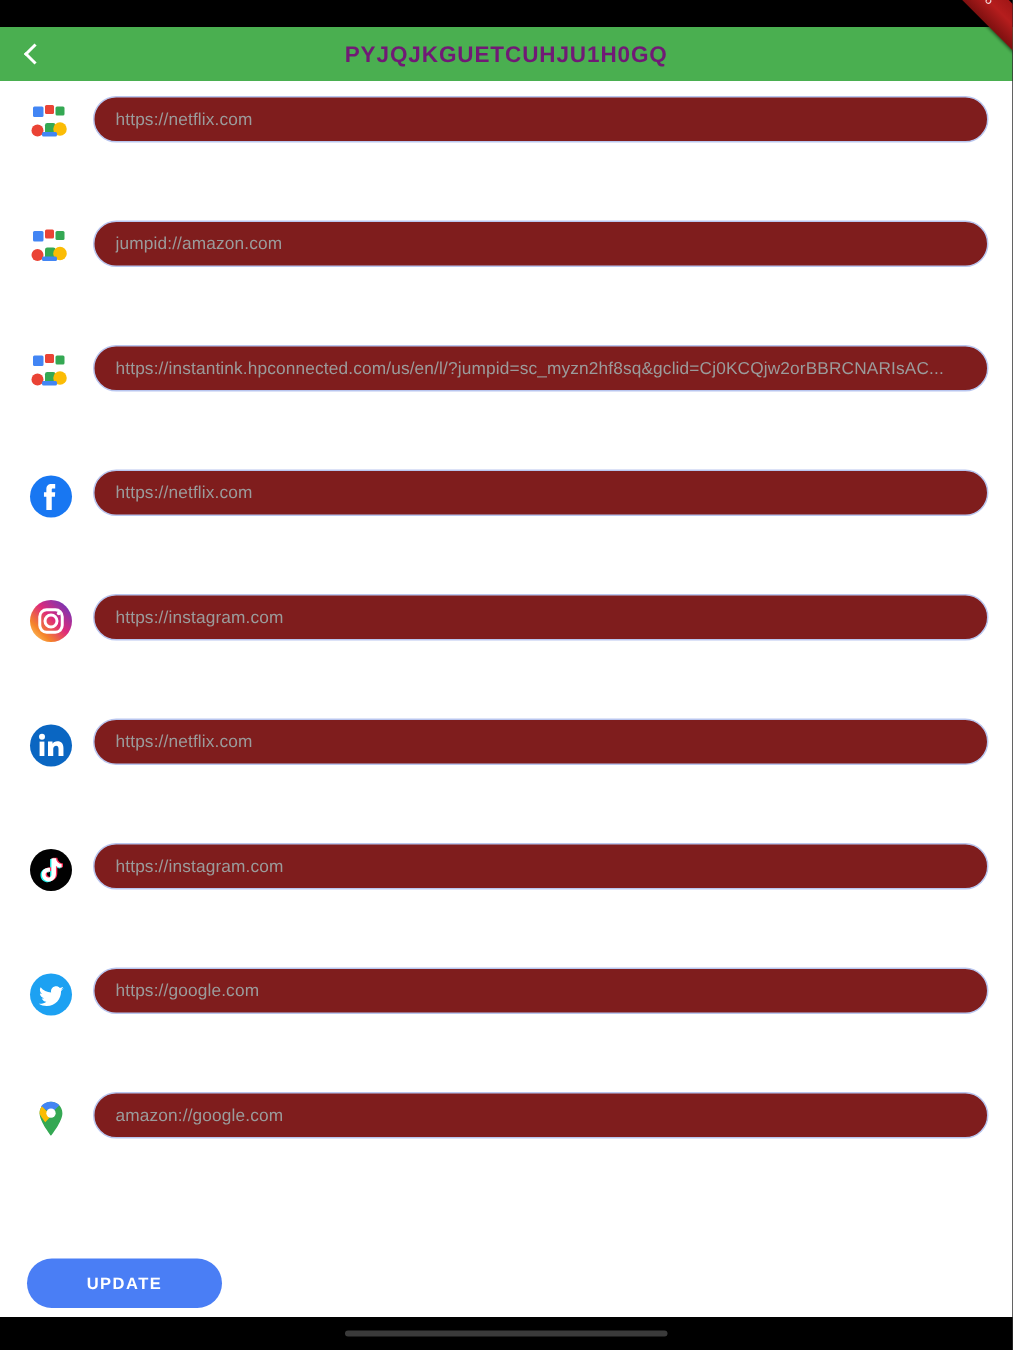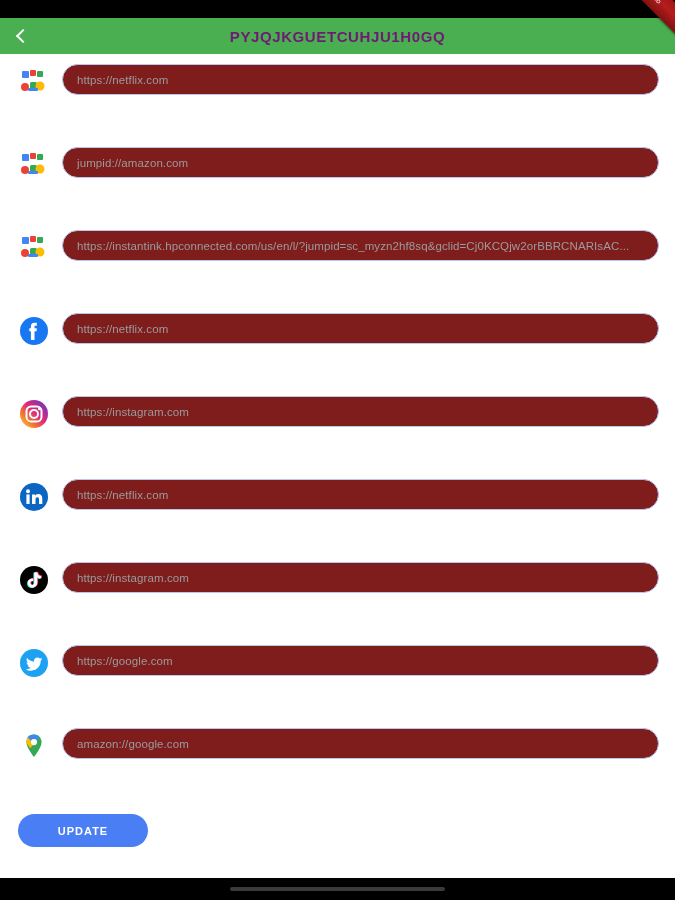--- a/index.html
+++ b/index.html
@@ -143,21 +143,21 @@
     overflow: hidden;
     text-overflow: clip;
     letter-spacing: .1px;
   }
 
   
   .footer {
     position: absolute;
     left: 0;
     right: 0;
-    bottom: 31px;
+    bottom: 6px;
     padding-left: 18px;
   }
   .update-btn {
     width: 130px;
     height: 33px;
     border-radius: 18px;
     background: #4a7ef5;
     color: #ffffff;
     font-size: 11px;
     font-weight: bold;

